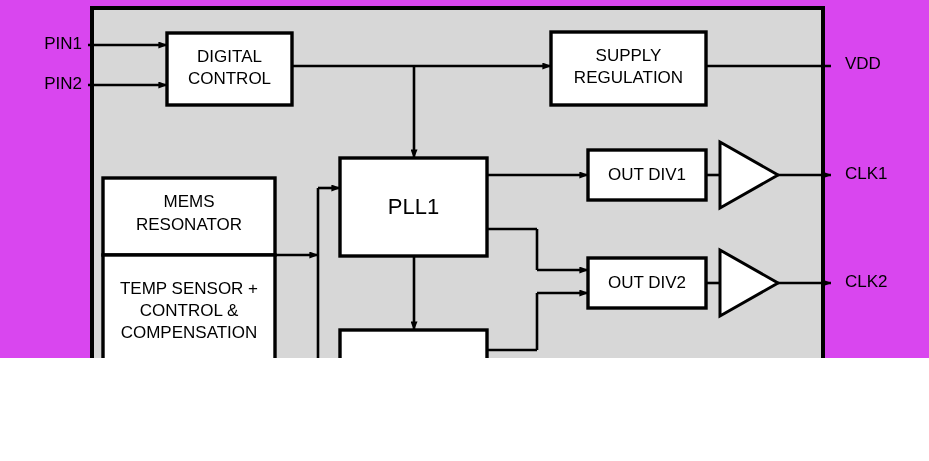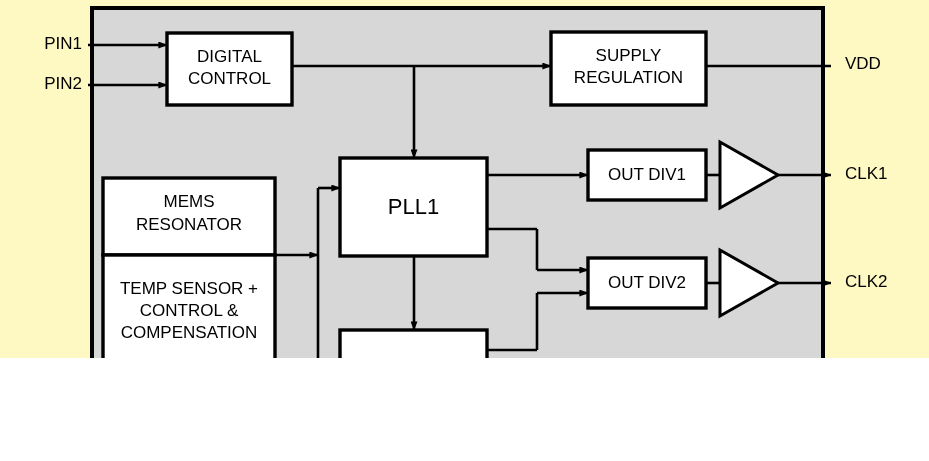--- a/index.html
+++ b/index.html
@@ -4,21 +4,21 @@
 <style>
   html, body {
     margin: 0;
     padding: 0;
     background: #ffffff;
   }
   #stage {
     position: relative;
     width: 929px;
     height: 358px;
-    background: #fef9c3;
+    background: #d946ef;
     font-family: "Liberation Sans", sans-serif;
     overflow: hidden;
   }
   #diagram-svg {
     position: absolute;
     left: 0;
     top: 0;
     width: 929px;
     height: 461px;
   }

